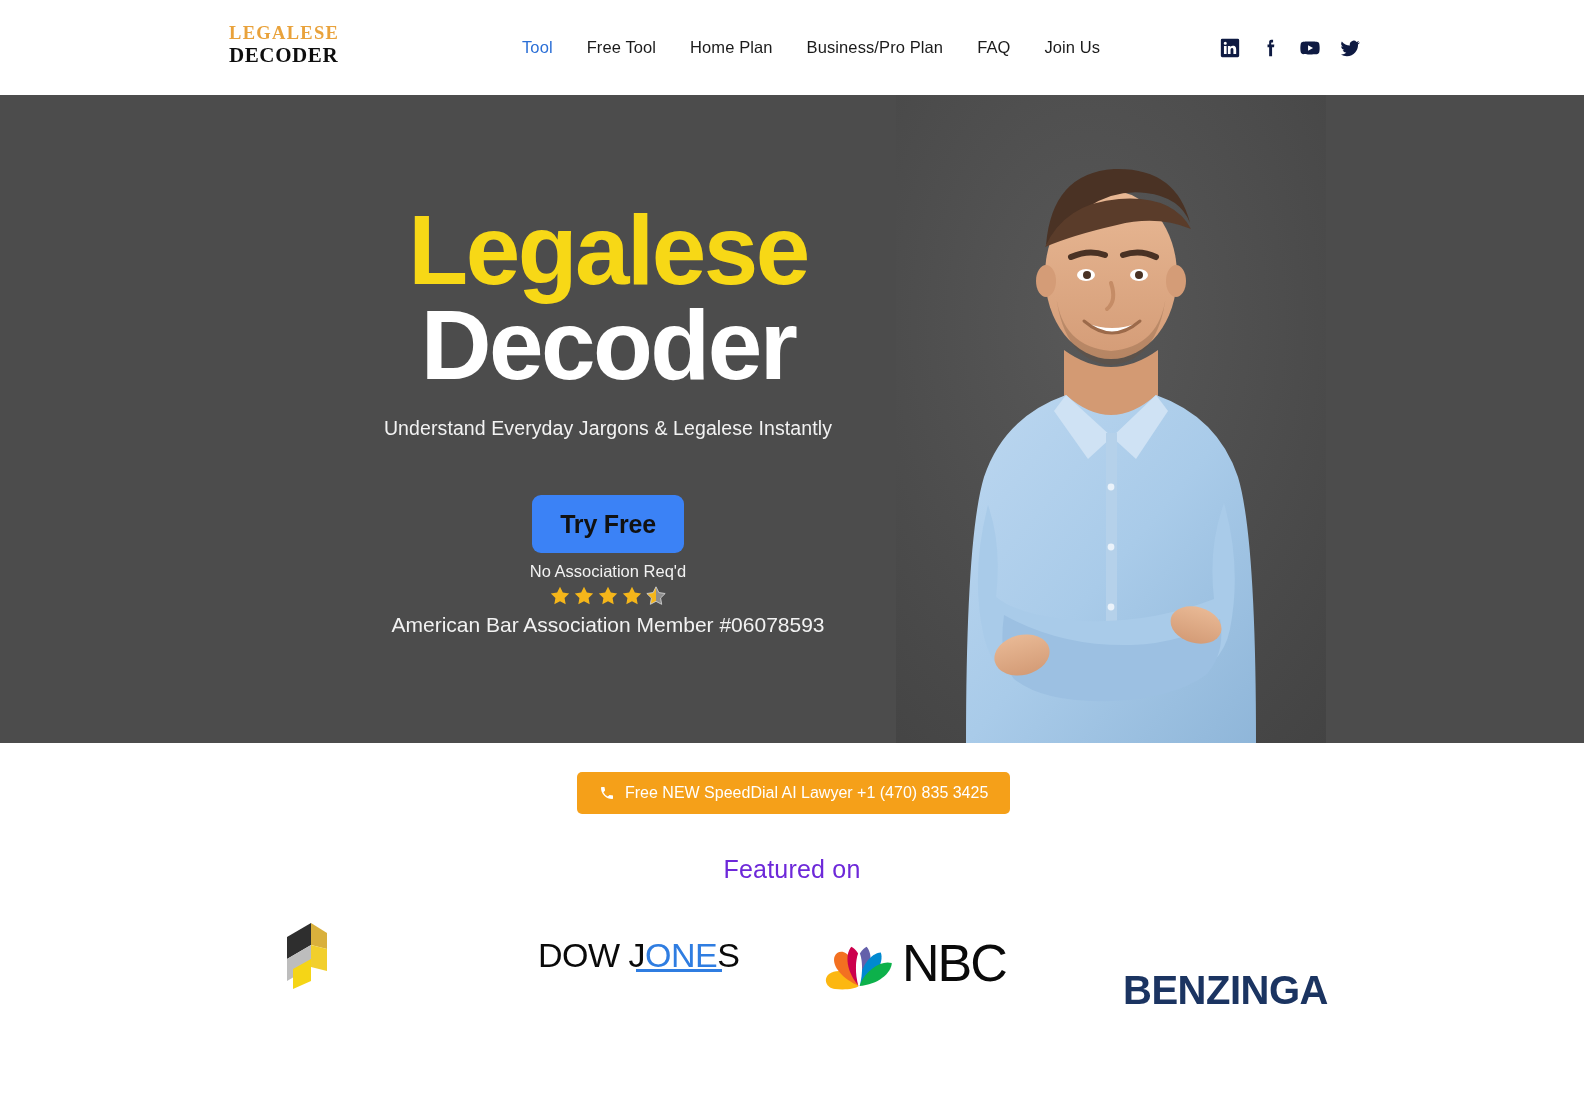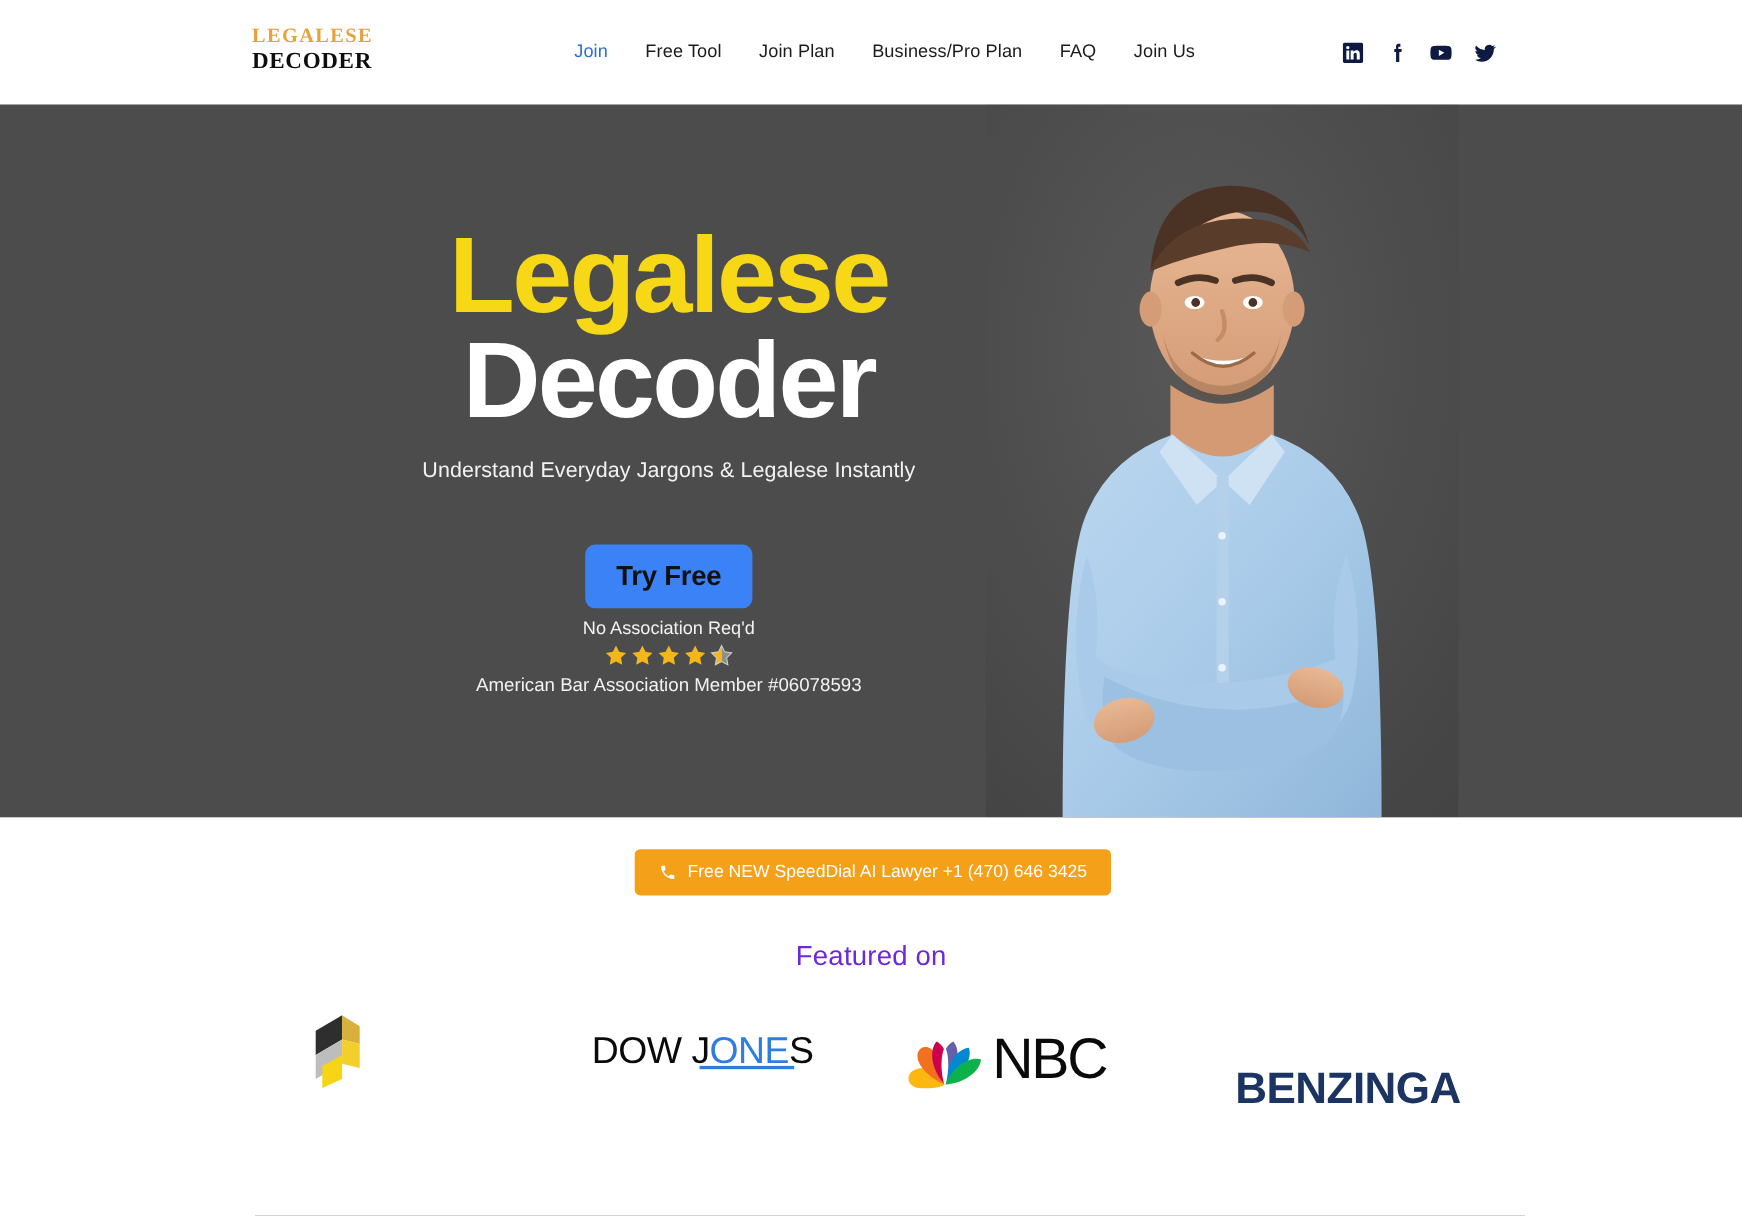--- a/index.html
+++ b/index.html
@@ -87,21 +87,21 @@
     font-family:"Liberation Sans", sans-serif;
     font-size:25px; font-weight:700; color:#111111;
     cursor:pointer; letter-spacing:-.2px;
   }
   .no-reg{
     margin-top:9px; font-size:16.5px; color:#f2f2f2;
   }
   .stars{ margin-top:4px; display:flex; gap:2px; }
   .star{ width:22px; height:22px; display:block; }
   .aba-line{
-    margin-top:6px; font-size:17px; color:#f2f2f2;
+    margin-top:6px; font-size:21px; color:#f2f2f2;
   }
 
   
   .phone-cta-row{
     width:1584px; height:100px; background:#ffffff;
     display:flex; align-items:center; justify-content:flex-start;
     padding-left:577px;
   }
   .phone-cta{
     height:42px; padding:0 22px;
@@ -164,23 +164,23 @@
 <body>
 
 <header class="site-header">
 
   <a class="brand-logo">
     <div class="brand-top">LEGALESE</div>
     <div class="brand-bottom">DECODER</div>
   </a>
 
   <nav class="main-nav">
-    <a class="nav-link active">Join</a>
+    <a class="nav-link active">Tool</a>
     <a class="nav-link">Free Tool</a>
-    <a class="nav-link">Join Plan</a>
+    <a class="nav-link">Home Plan</a>
     <a class="nav-link">Business/Pro Plan</a>
     <a class="nav-link">FAQ</a>
     <a class="nav-link">Join Us</a>
   </nav>
 
   <div class="social-bar">
     <a>
       <svg class="social-icon" viewBox="0 0 24 24">
         <path d="M20.45 2H3.55A1.55 1.55 0 0 0 2 3.55v16.9A1.55 1.55 0 0 0 3.55 22h16.9A1.55 1.55 0 0 0 22 20.45V3.55A1.55 1.55 0 0 0 20.45 2zM8.3 18.6H5.4V9.75h2.9V18.6zM6.85 8.5a1.68 1.68 0 1 1 0-3.36 1.68 1.68 0 0 1 0 3.36zM18.6 18.6h-2.9v-4.3c0-1.03-.02-2.35-1.43-2.35-1.44 0-1.66 1.12-1.66 2.28v4.37h-2.9V9.75h2.78v1.21h.04a3.05 3.05 0 0 1 2.74-1.5c2.93 0 3.47 1.93 3.47 4.44v4.7z"></path>
       </svg>
@@ -306,21 +306,21 @@
       <div class="aba-line">American Bar Association Member #06078593</div>
     </div>
   </div>
 </section>
 
 <div class="phone-cta-row">
   <button class="phone-cta">
     <svg class="phone-icon" viewBox="0 0 24 24">
       <path d="M6.6 10.8a15.1 15.1 0 0 0 6.6 6.6l2.2-2.2a1 1 0 0 1 1-.24 11.4 11.4 0 0 0 3.6.57 1 1 0 0 1 1 1V20a1 1 0 0 1-1 1A17 17 0 0 1 3 4a1 1 0 0 1 1-1h3.5a1 1 0 0 1 1 1c0 1.25.2 2.46.57 3.6a1 1 0 0 1-.25 1l-2.22 2.2z"></path>
     </svg>
-    <span>Free NEW SpeedDial AI Lawyer +1 (470) 646 3425</span>
+    <span>Free NEW SpeedDial AI Lawyer +1 (470) 835 3425</span>
   </button>
 </div>
 
 <section class="featured-section">
   <div class="featured-title">Featured on</div>
 
   <div class="logo-strip">
 
     <div class="logo-item msba">
       <svg class="msba-mark" viewBox="0 0 56 72">

